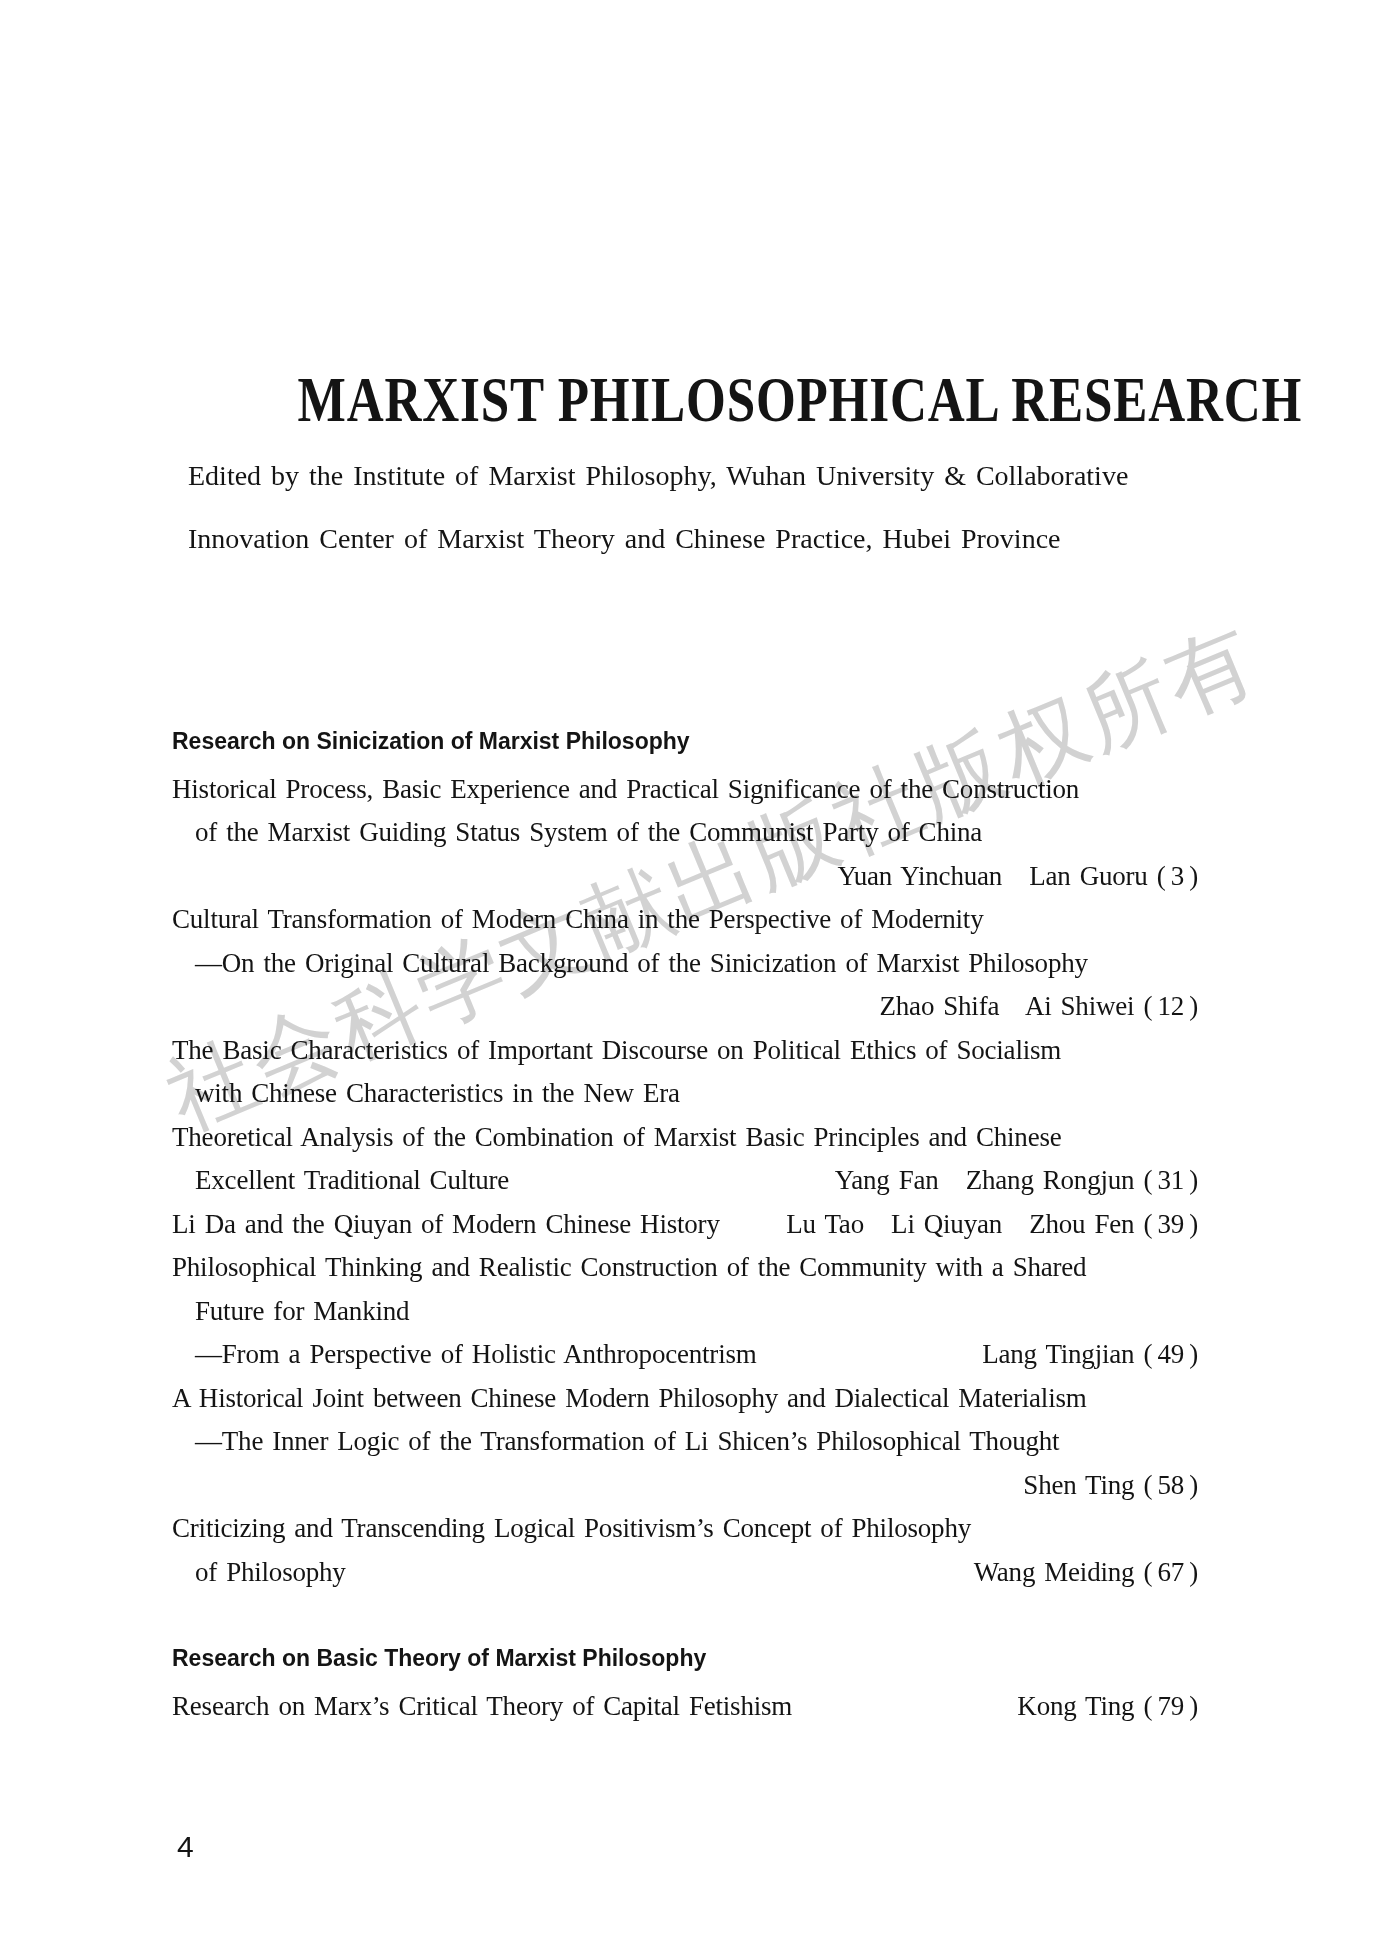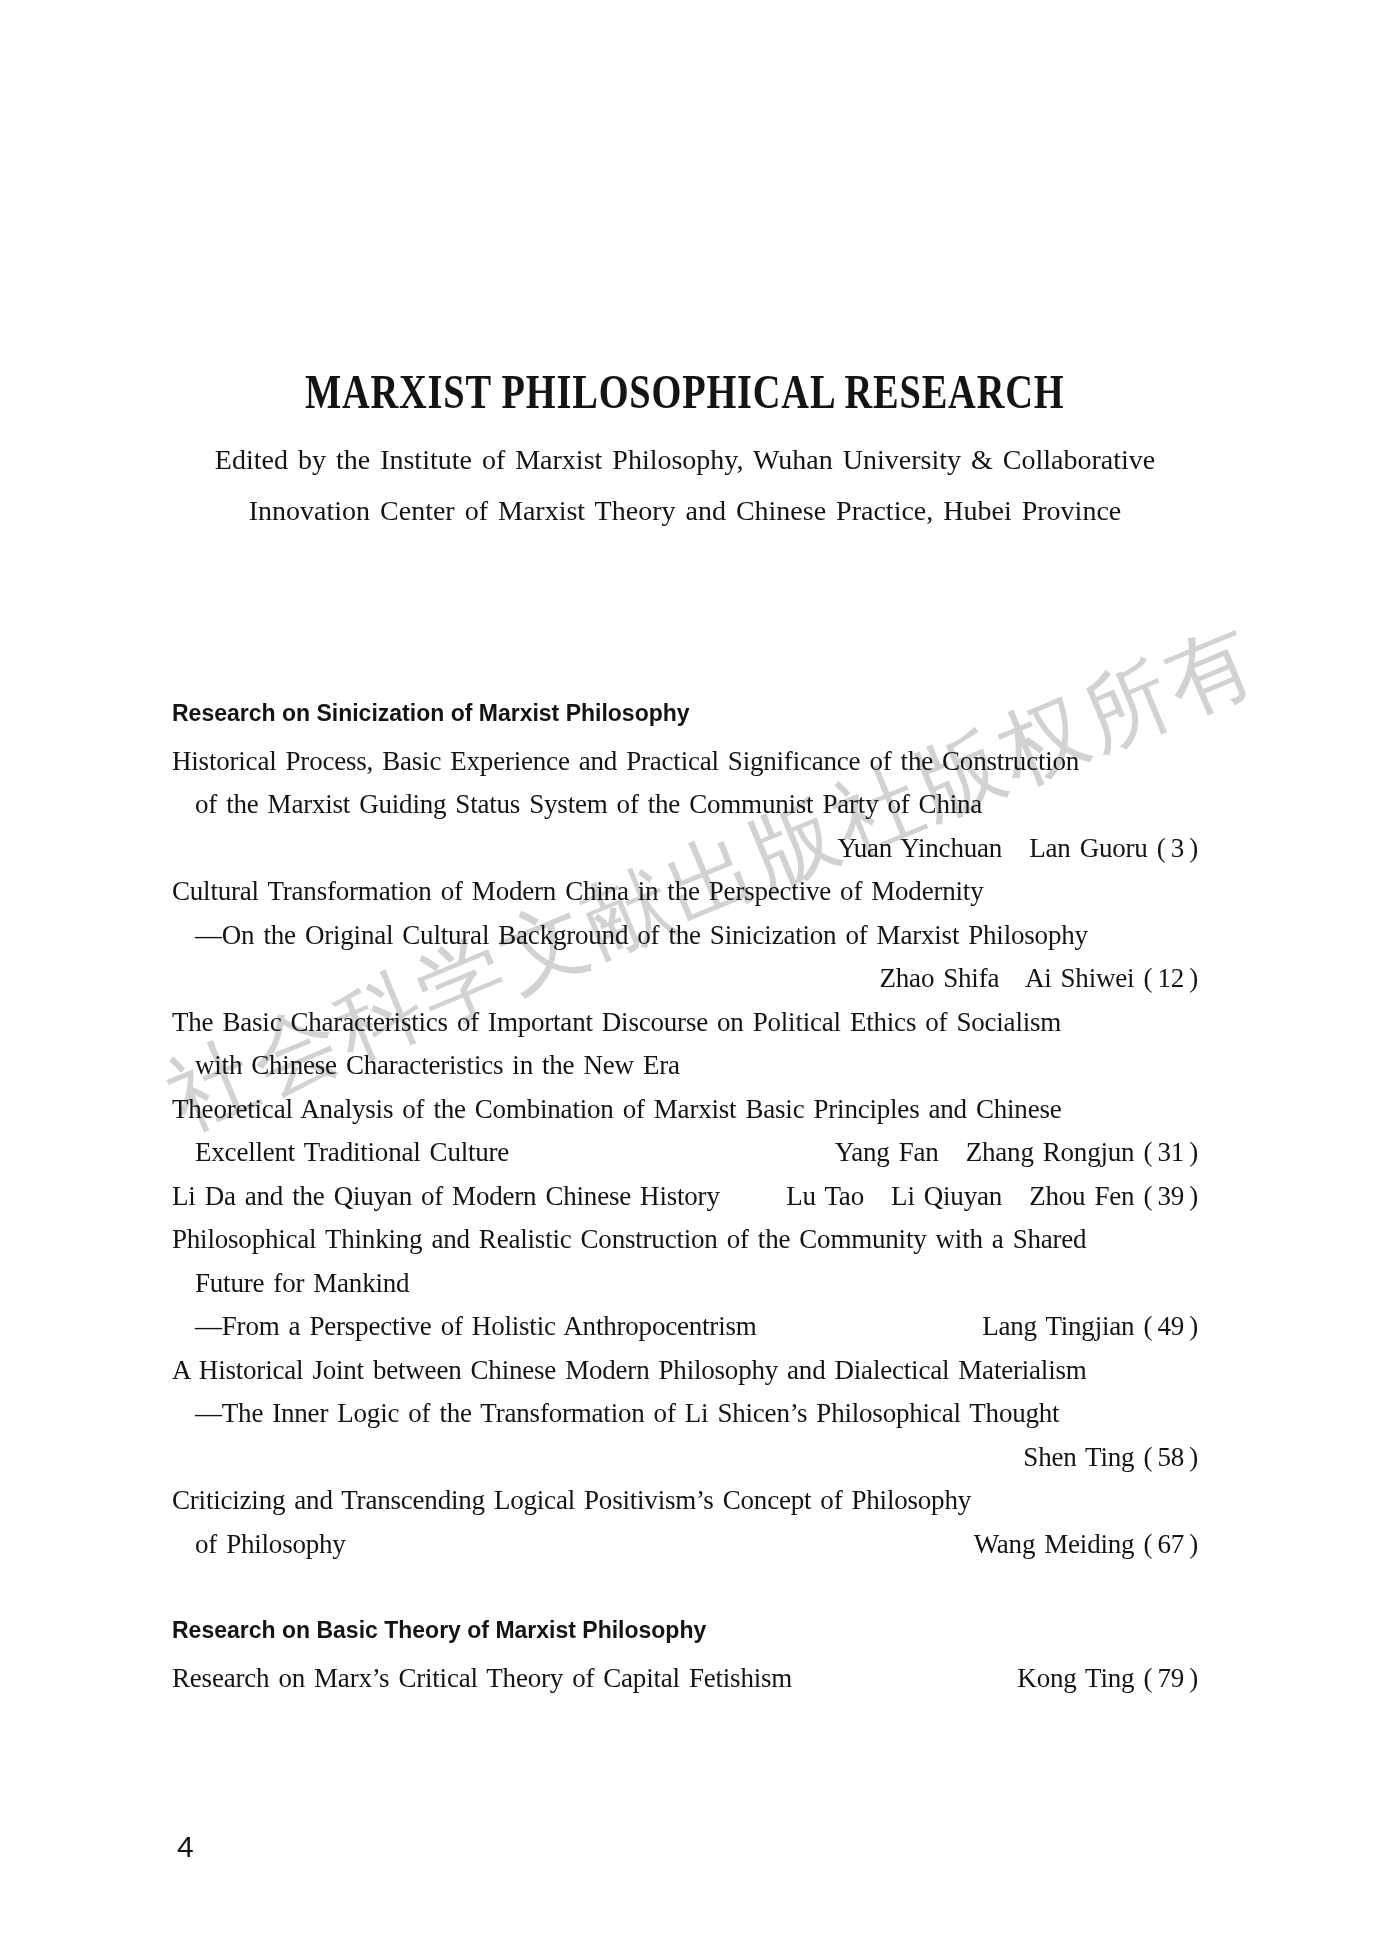--- a/index.html
+++ b/index.html
@@ -34,35 +34,34 @@
     position: relative;
     z-index: 1;
     margin-left: 172px;
     width: 1026px;
   }
 
   .title {
     margin: 0;
     padding-top: 368px;
     text-align: center;
-    font-size: 48px;
+    font-size: 64px;
     line-height: 1;
     font-weight: 700;
     white-space: nowrap;
     letter-spacing: 1px;
   }
   .title .squeeze {
     display: inline-block;
     transform: scaleX(0.8);
     transform-origin: center;
   }
 
   .subtitle {
-    margin: 4px;
-    text-align: center;
+    margin: 16px;
     font-size: 28px;
     line-height: 47px;
     word-spacing: 3px;
   }
   .subtitle.first { margin-top: 20px; }
 
   .toc {
     margin-top: 158px;
     font-size: 27px;
     line-height: 43.5px;

